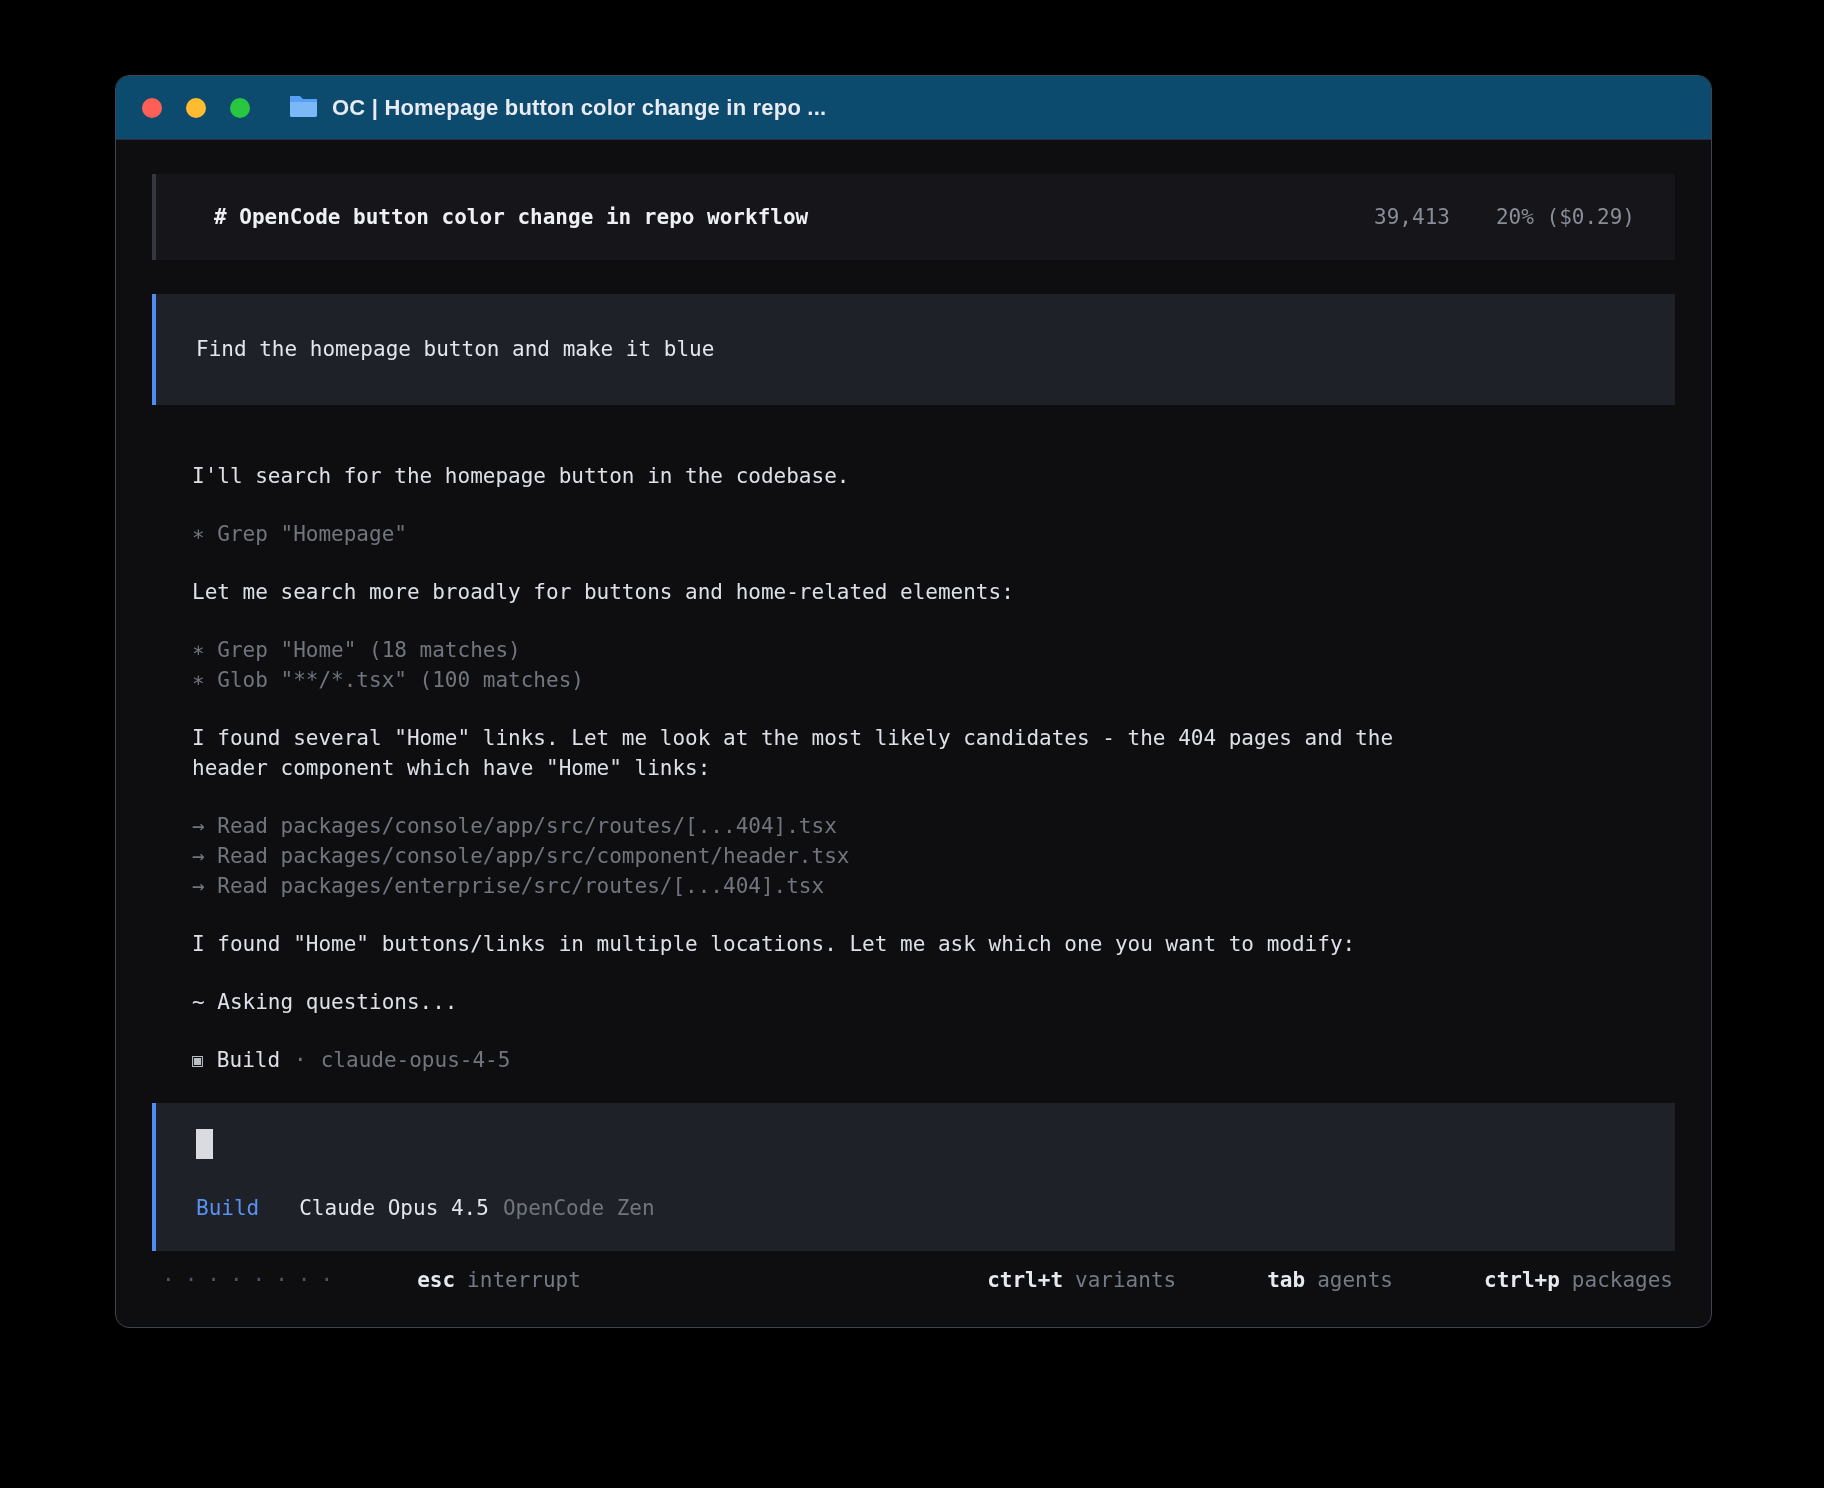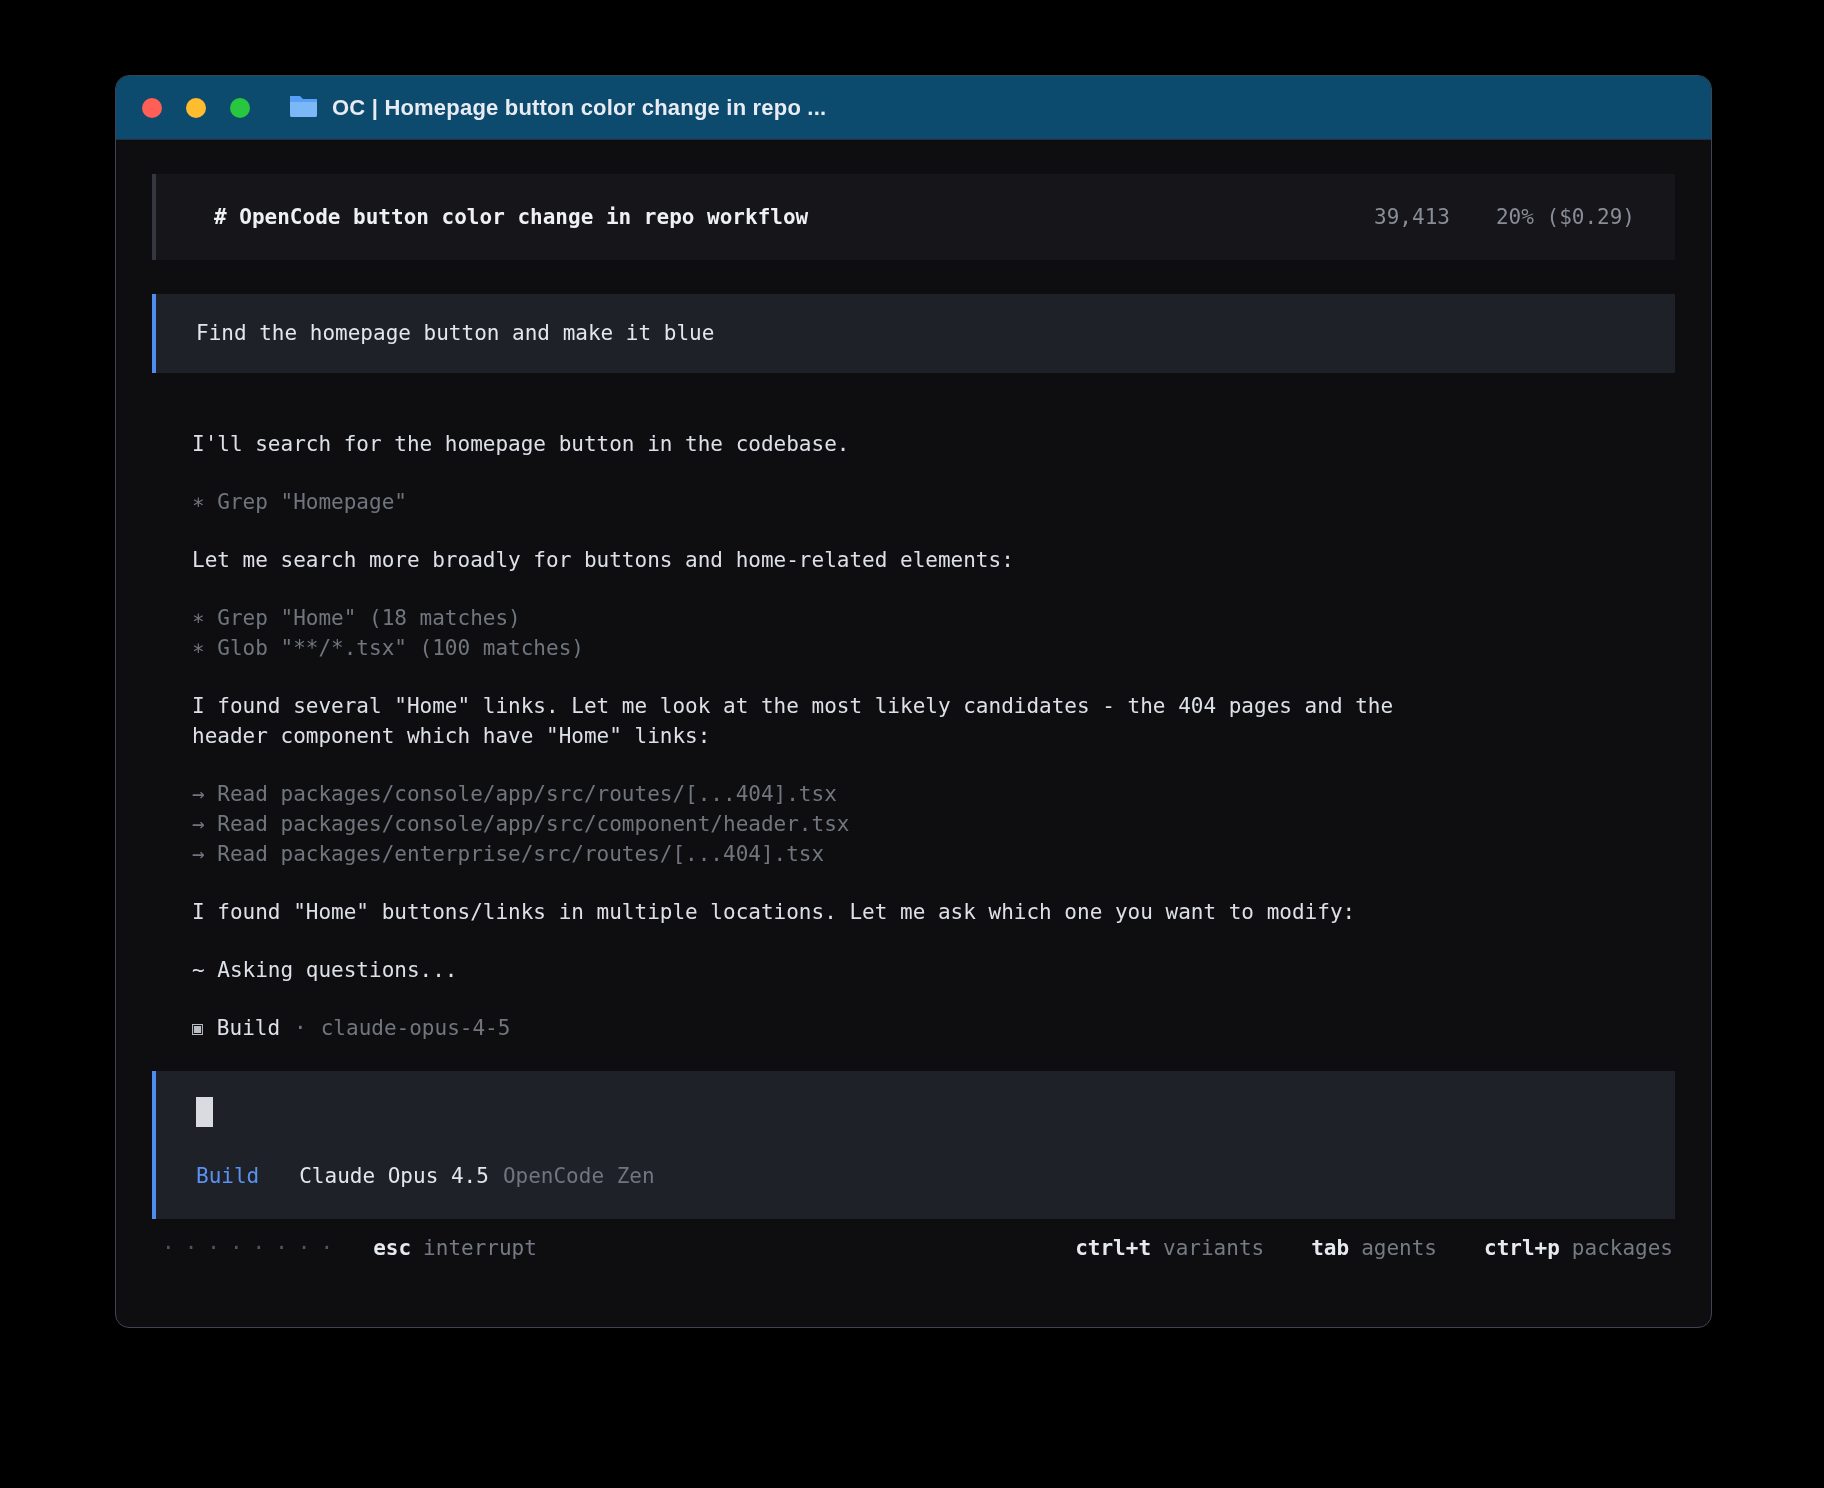--- a/index.html
+++ b/index.html
@@ -37,21 +37,21 @@
     padding:31px 40px 31px 58px;
     display:flex; justify-content:space-between; align-items:center;
   }
   .sh-title { font-weight:bold; color:#eef0f4; white-space:nowrap; }
   .sh-meta { color:#888d97; display:flex; gap:46px; white-space:nowrap; }
 
   .block {
     border-left:4px solid #4e8cf0; background:#1e2127;
     color:#e3e6ec;
   }
-  .user { margin-top:34px; padding:26px 40px; line-height:27px; }
+  .user { margin-top:34px; padding:42px 40px; line-height:27px; }
 
   .assistant { margin-top:56px; padding-left:40px; line-height:30px; }
   .group { margin-top:28px; }
   .t-white { color:#dde0e7; }
   .t-gray { color:#70757e; }
   .line { white-space:pre; }
 
   .agent-line { margin-top:28px; display:flex; align-items:center; gap:14px; color:#dde0e7; }
   .agent-icon { color:#b9bec7; font-size:18px; }
   .agent-sep, .agent-model { color:#70757e; }
@@ -66,21 +66,21 @@
 
   .statusbar {
     margin-top:12px; height:34px;
     display:flex; justify-content:space-between; align-items:center;
     padding:0 2px 0 10px;
   }
   .sb-left { display:flex; align-items:center; gap:30px; }
   .sb-right { display:flex; align-items:center; gap:47px; }
   .sb-item { display:flex; align-items:center; gap:12px; white-space:nowrap; }
   .dots { color:#4b5568; letter-spacing:10px; font-size:21px; }
-  .key { color:#e6e9ee; font-weight:bold; }
+  .key { color:#e6e9ee; font-weight:bold;margin-left:44px; }
   .lbl { color:#757a84; }
 </style>
 </head>
 <body>
 
 <div class="window">
 
   <div class="titlebar">
     <div class="lights">
       <span class="light red"></span>

